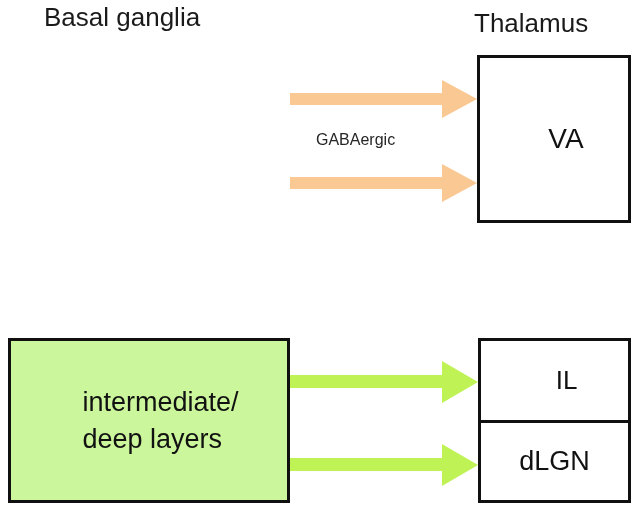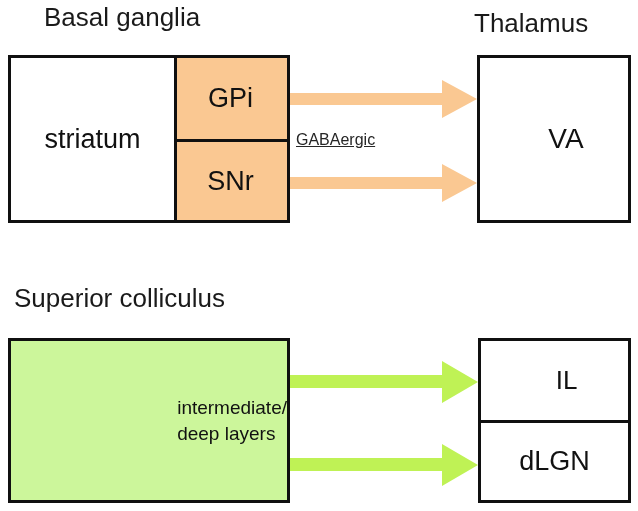--- a/index.html
+++ b/index.html
@@ -65,76 +65,58 @@
   }
   .arrow svg { display: block; }
 
   .t-striatum { font-size: 27px; }
   .t-gpi { font-size: 27px; }
   .t-snr { font-size: 27px; }
   .t-va  { font-size: 28px; }
   .t-il  { font-size: 26px; }
   .t-dlgn{ font-size: 27px; }
   .t-sc-layers {
-    font-size: 19px;
+    font-size: 27px;
     white-space: pre-line;
     text-align: left;
     line-height: 1.35;
-    justify-content: flex-end;
+    justify-content: center;
     padding-left: 23px;
   }
 </style>
 </head>
 <body>
 
 <div id="canvas">
 
   <div class="grp-title" style="left:44px; top:4px;">Basal ganglia</div>
 
   <div class="grp-title" style="left:474px; top:10px;">Thalamus</div>
 
-  <div class="box" style="left:8px; top:55px; width:282px; height:168px;">
-
-    <div class="cell fill-orange" style="left:163px; top:0px; width:113px; height:81px;">
-      <span class="t-gpi">GPi</span>
-    </div>
-
-    <div class="cell fill-orange" style="left:163px; top:84px; width:113px; height:78px;">
-      <span class="t-snr">SNr</span>
-    </div>
-
-    <div class="cell" style="left:0px; top:0px; width:163px; height:162px;">
-      <span class="t-striatum">striatum</span>
-    </div>
-
-    <div class="divider-v" style="left:163px; top:0px; width:3px; height:162px;"></div>
-    <div class="divider-h" style="left:163px; top:81px; width:113px; height:3px;"></div>
-  </div>
 
   <div class="arrow" style="left:290px; top:78px;">
     <svg width="188" height="42" viewBox="0 0 188 42">
       <path d="M0,15 L152,15 L152,2 L187,21 L152,40 L152,27 L0,27 Z" fill="#FAC892"></path>
     </svg>
   </div>
 
   <div class="arrow" style="left:290px; top:162px;">
     <svg width="188" height="42" viewBox="0 0 188 42">
       <path d="M0,15 L152,15 L152,2 L187,21 L152,40 L152,27 L0,27 Z" fill="#FAC892"></path>
     </svg>
   </div>
 
-  <div class="label-text" style="left:296px; top:132px;text-decoration:underline;">GABAergic</div>
+  <div class="label-text" style="left:316px; top:132px;">GABAergic</div>
 
   <div class="box" style="left:477px; top:55px; width:154px; height:168px;">
     <div class="cell" style="left:0px; top:0px; right:0px; bottom:0px; width:172px; height:162px;">
       <span class="t-va">VA</span>
     </div>
   </div>
 
-  <div class="grp-title" style="left:14px; top:285px;">Superior colliculus</div>
 
   <div class="box fill-green" style="left:8px; top:338px; width:282px; height:165px;">
     <div class="cell t-sc-layers" style="left:0px; top:0px; width:276px; height:159px;">
       <span>intermediate/
 deep layers</span>
     </div>
   </div>
 
   <div class="arrow" style="left:290px; top:360px;">
     <svg width="189" height="44" viewBox="0 0 189 44">

